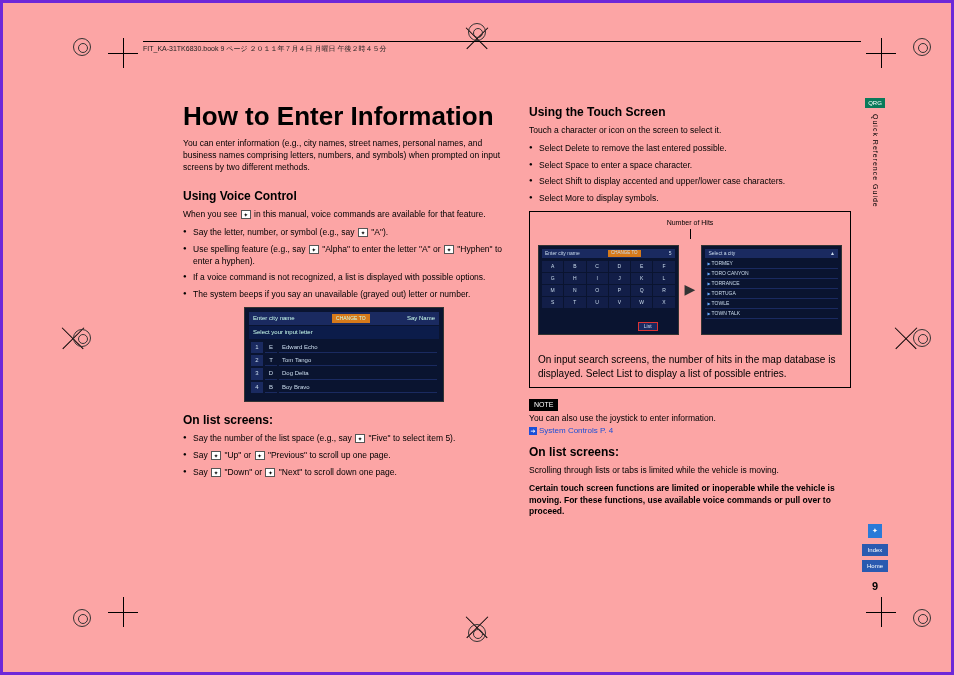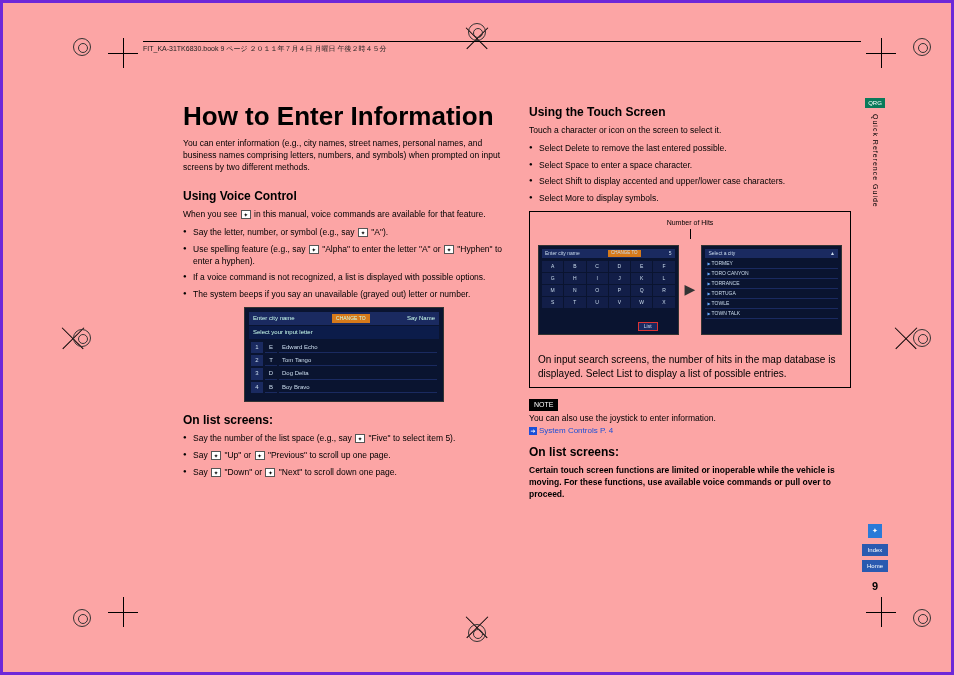--- a/index.html
+++ b/index.html
@@ -223,20 +223,21 @@
 
     <div style="margin-top:10px">
       <span class="notebadge">NOTE</span>
       <div style="font-size:8.5px">You can also use the joystick to enter information.</div>
       <div class="bluetext">
         <span class="sq">➔</span><span class="bold">System Controls </span><span>P. 4</span>
       </div>
     </div>
 
     <h2>On list screens:</h2>
+    <p class="sub">Scrolling through lists or tabs is limited while the vehicle is moving.</p>
     <p class="sub keep">Certain touch screen functions are limited or inoperable while the vehicle is moving. For these functions, use available voice commands or pull over to proceed.</p>
   </div>
 
 </div>
 
 <div class="sidebar">
   <div class="qrg">QRG</div>
   <div class="vtext">Quick Reference Guide</div>
   <div class="voiceicon">✦</div>
   <div class="link">Index</div>

